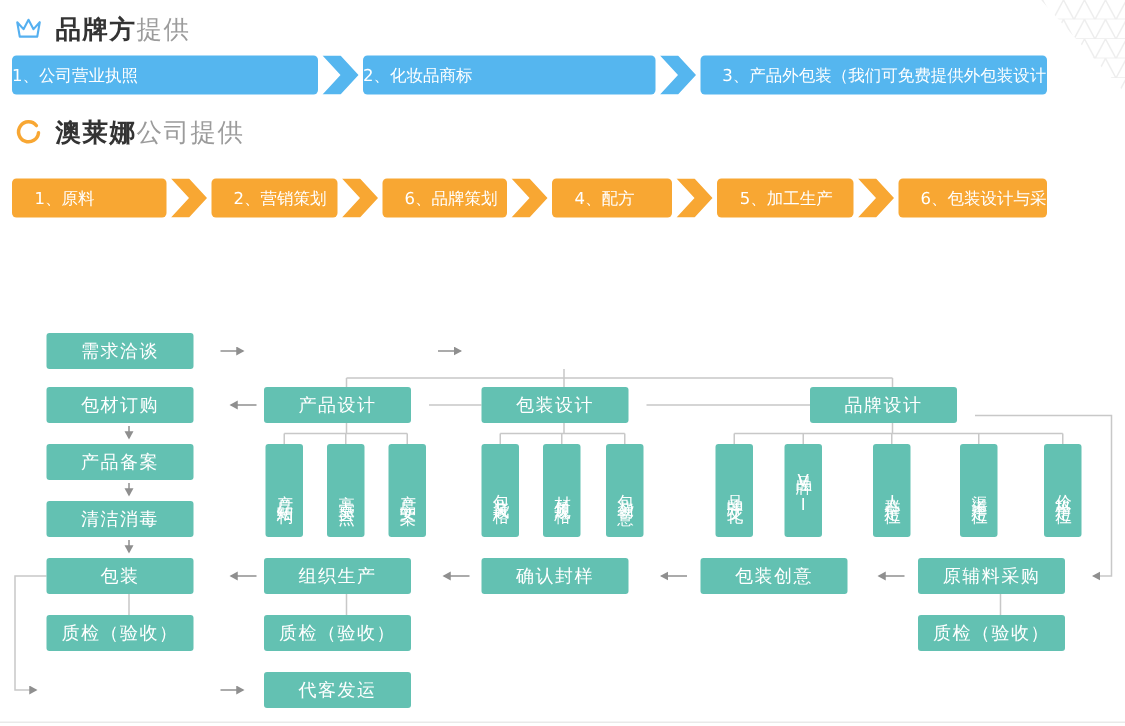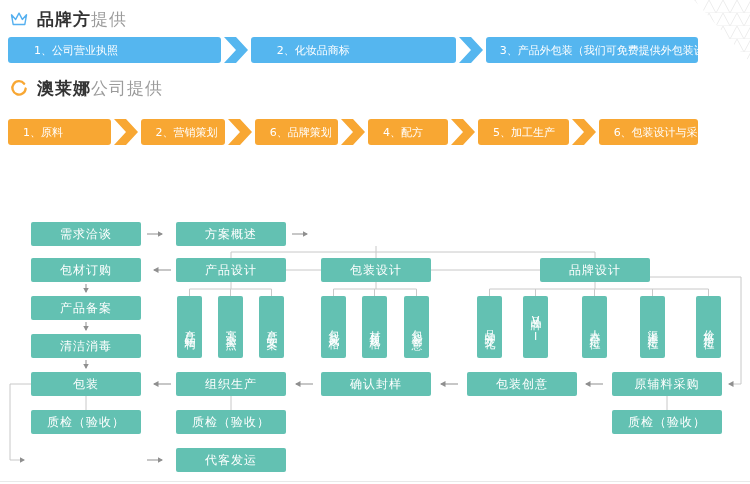--- a/index.html
+++ b/index.html
@@ -10,28 +10,28 @@
     font-family:"DejaVu Sans","Liberation Sans",sans-serif;
   }
   
   .sec-head{position:absolute; left:8px; display:flex; align-items:center; height:22px;}
   .sec-head .icon{width:22px; height:22px; display:inline-flex; align-items:center; justify-content:center; margin-right:7px;}
   .t-strong{font-size:17px; font-weight:bold; color:#333333; letter-spacing:1px;}
   .t-light{font-size:17px; color:#9b9b9b; letter-spacing:1px;}
   
   .bar-row{position:absolute; left:8px; width:690px; height:26px; display:flex; align-items:stretch;}
   .bar{display:flex; align-items:center; border-radius:3px; color:#ffffff; font-size:11px;
-       white-space:nowrap; overflow:hidden; padding-left:26px; box-sizing:border-box;}
+       white-space:nowrap; overflow:hidden; box-sizing:border-box;}
   .bar.blue{background:#55b6ef;}
   .bar.orange{background:#f8a733; padding-left:15px; font-size:11px;}
   .chev{flex:0 0 26px; margin:0 2px; align-self:center;}
   
   .n{position:absolute; background:#63c1b2; color:#ffffff; display:flex; align-items:center;
      justify-content:center; border-radius:2px; font-size:12px; letter-spacing:1px;}
-  .h{width:110px; height:24px;font-family:Liberation Mono, monospace;}
+  .h{width:98px; height:24px;font-family:Liberation Mono, monospace;}
   .v{width:25px; height:62px; writing-mode:vertical-rl; text-orientation:upright;
      font-size:11px; letter-spacing:3px; line-height:25px;}
   .wire{position:absolute; left:0; top:0; pointer-events:none;}
   .corner-pattern{position:absolute; top:0; right:0;}
   .bottom-divider{position:absolute; left:0; top:481px; width:750px; height:1px; background:#e9e9e9;}
 </style>
 </head>
 <body>
 
 <div class="page">
@@ -129,21 +129,20 @@
     <path d="M86 322 V330" stroke="#8f8f8f" fill="none" marker-end="url(#ah)"></path>
     <path d="M86 360 V368" stroke="#8f8f8f" fill="none" marker-end="url(#ah)"></path>
     <path d="M171 384 H154" stroke="#8f8f8f" fill="none" marker-end="url(#ah)"></path>
     <path d="M313 384 H296" stroke="#8f8f8f" fill="none" marker-end="url(#ah)"></path>
     <path d="M458 384 H441" stroke="#8f8f8f" fill="none" marker-end="url(#ah)"></path>
     <path d="M603 384 H586" stroke="#8f8f8f" fill="none" marker-end="url(#ah)"></path>
     <path d="M147 460 H162" stroke="#8f8f8f" fill="none" marker-end="url(#ah)"></path>
   </svg>
 
   <div class="n h" style="left:31px; top:222px">需求洽谈</div>
-  <div class="n h" style="left:176px; top:222px">方案概述</div>
 
   <div class="n h" style="left:31px; top:258px">包材订购</div>
   <div class="n h" style="left:176px; top:258px">产品设计</div>
   <div class="n h" style="left:321px; top:258px">包装设计</div>
   <div class="n h" style="left:540px; top:258px">品牌设计</div>
 
   <div class="n h" style="left:31px; top:296px">产品备案</div>
   <div class="n h" style="left:31px; top:334px">清洁消毒</div>
   <div class="n h" style="left:31px; top:372px">包装</div>
   <div class="n h" style="left:31px; top:410px">质检（验收）</div>

